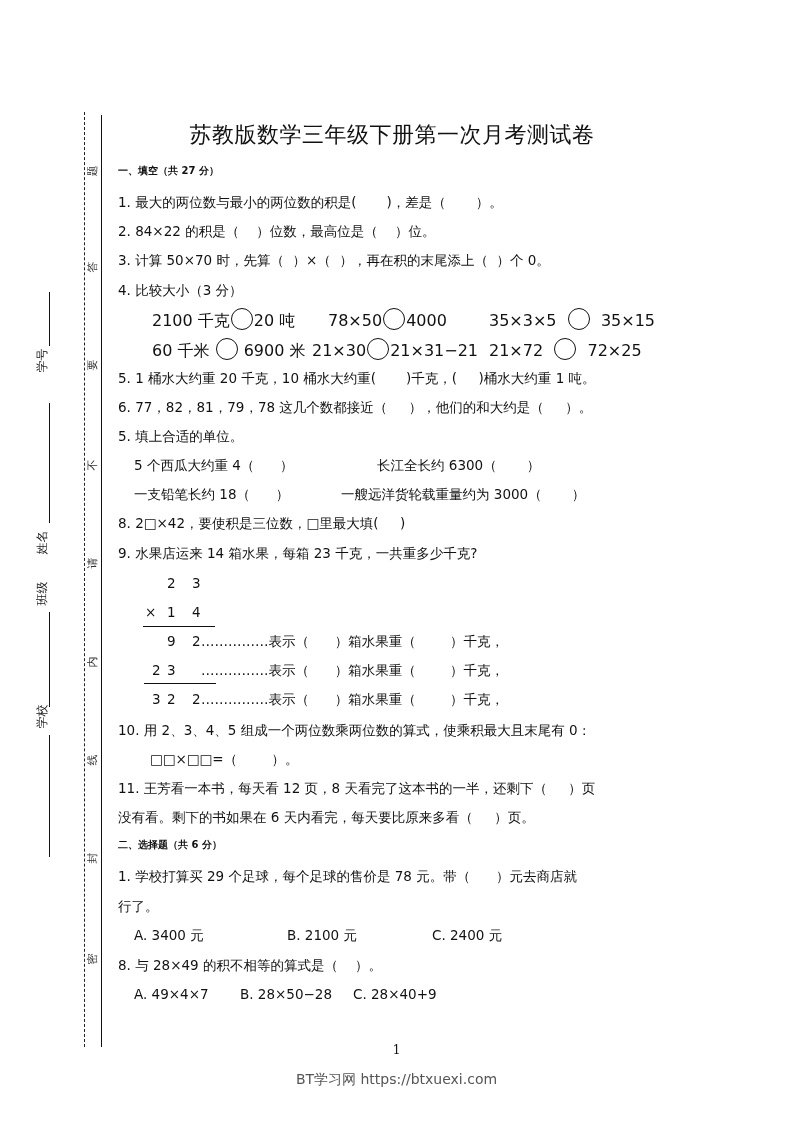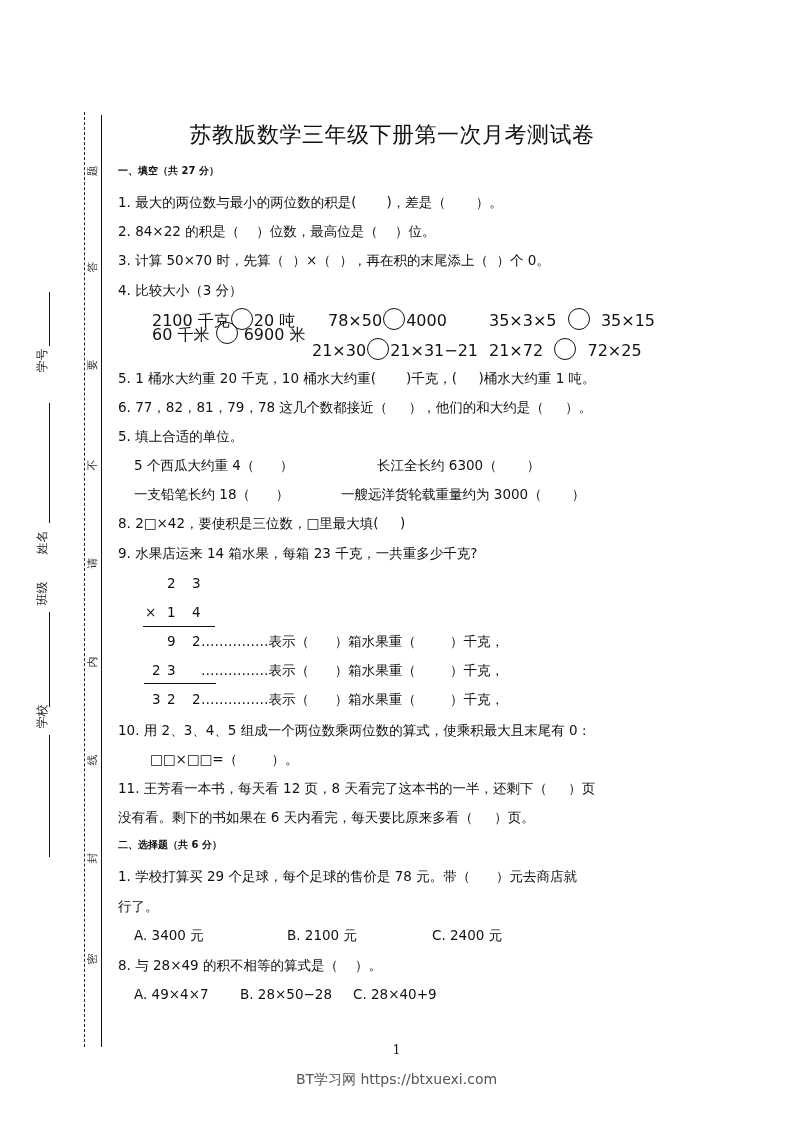--- a/index.html
+++ b/index.html
@@ -66,21 +66,21 @@
 <div class="cmp" style="left:152px;top:310px">
   <span>2100 千克</span><span class="circle"></span><span>20 吨</span>
 </div>
 <div class="cmp" style="left:328px;top:310px">
   <span>78×50</span><span class="circle"></span><span>4000</span>
 </div>
 <div class="cmp" style="left:489px;top:310px">
   <span>35×3×5</span>&nbsp;&nbsp;<span class="circle"></span>&nbsp;&nbsp;<span>35×15</span>
 </div>
 
-<div class="cmp" style="left:152px;top:324px">
+<div class="cmp" style="left:152px;top:340px">
   <span>60 千米</span>&nbsp;<span class="circle"></span>&nbsp;<span>6900 米</span>
 </div>
 <div class="cmp" style="left:312px;top:340px">
   <span>21×30</span><span class="circle"></span><span>21×31−21</span>
 </div>
 <div class="cmp" style="left:489px;top:340px">
   <span>21×72</span>&nbsp;&nbsp;<span class="circle"></span>&nbsp;&nbsp;<span>72×25</span>
 </div>
 
 <div class="line" style="top:370px">5. 1 桶水大约重 20 千克，10 桶水大约重(       )千克，(     )桶水大约重 1 吨。</div>

